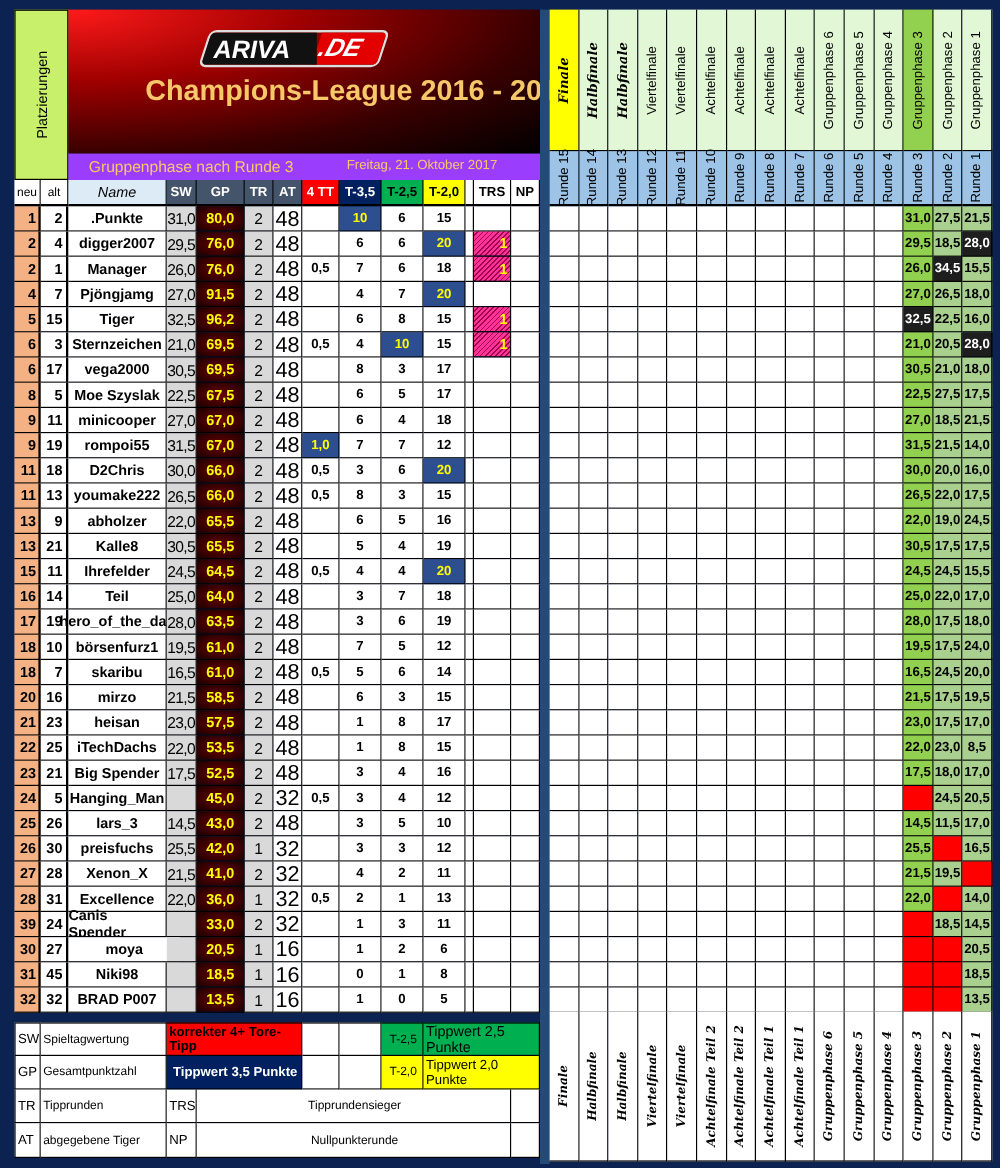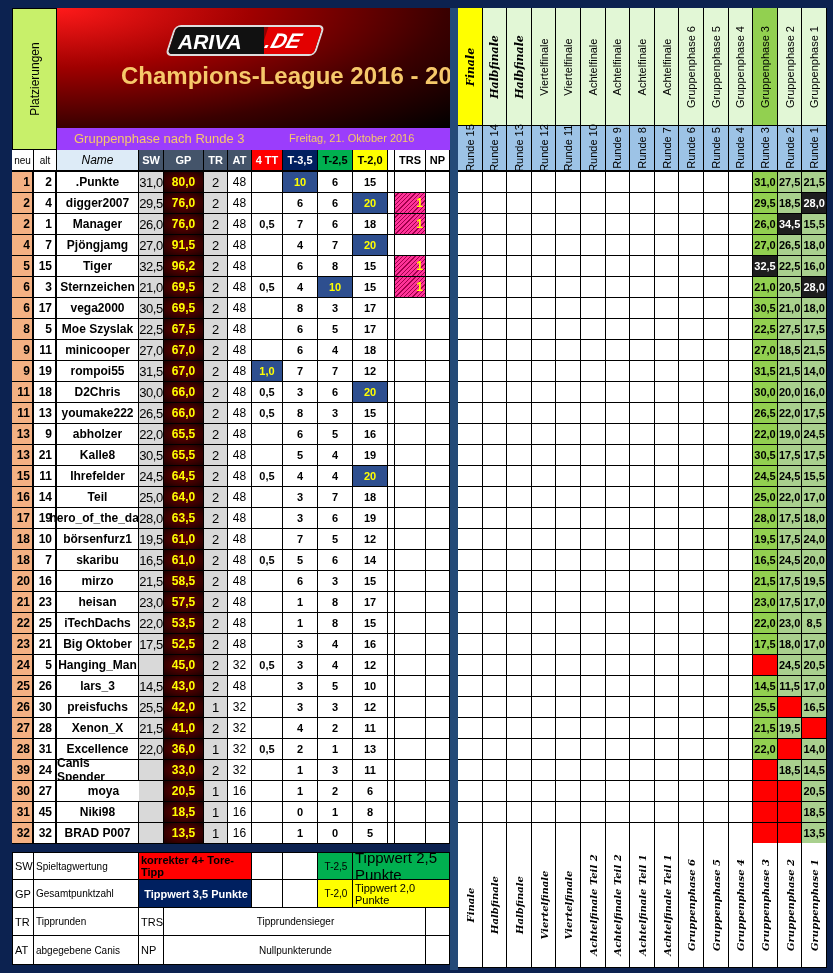--- a/index.html
+++ b/index.html
@@ -16,21 +16,21 @@
 #purple .p2{position:absolute;left:232px;top:4px;font-size:11px;color:#f6c86a}
 .hdr{position:absolute;top:150px;height:22px;font-size:11px;font-weight:bold;display:flex;align-items:center;justify-content:center;border-right:1px solid #000;border-bottom:2px solid #000}
 .cell{position:absolute;height:21px;font-size:12px;display:flex;align-items:center;justify-content:center;border-right:1px solid #000;border-bottom:1px solid #000;font-family:"Liberation Sans Narrow","Liberation Sans",sans-serif}
 .b{font-weight:bold}
 .neu{background:#f4b183;justify-content:flex-end;padding-right:2px;font-weight:bold;border-right:2px solid #000}
 .alt{background:#fff;justify-content:flex-end;padding-right:3px;font-weight:bold;border-right:2px solid #000}
 .name{background:#fff;font-weight:bold}
 .sw{background:#d9d9d9;font-size:13px;letter-spacing:-0.5px}
 .gp{background:radial-gradient(ellipse at center,#6a0000 0%,#3c0000 60%,#1a0000 100%);color:#ffff00;font-weight:bold}
 .tr{background:#d9d9d9;font-size:13px}
-.at{background:#fff;font-size:12px}
+.at{background:#fff;font-size:18px}
 .num{background:#fff;font-weight:bold;font-size:11px}
 .hl{background:#2e4f8f;color:#ffff00}
 .trs{background:repeating-linear-gradient(135deg,#ff3399 0 2px,#a0004a 2px 3px);color:#ffff00;font-weight:bold;justify-content:flex-end;padding-right:2px}
 .divider{position:absolute;left:450px;top:8px;width:8px;height:962px;background:#244a78}
 .rhdr1{position:absolute;top:8px;height:118px;background:#e2f7d6;border-right:1px solid #000;border-bottom:1px solid #000}
 .rhdr1 span,.rhdr2 span,.rft span{position:absolute;left:50%;top:50%;transform:translate(-50%,-50%) rotate(-90deg);white-space:nowrap;font-size:11px}
 .rhdr2{position:absolute;top:126px;height:46px;background:#9dc3e6;border-right:1px solid #000;border-bottom:2px solid #000}
 .rcell{position:absolute;height:21px;background:#fff;border-right:1px solid #000;border-bottom:1px solid #000;font-size:11px;font-weight:bold;display:flex;align-items:center;justify-content:center;font-family:"Liberation Sans Narrow","Liberation Sans",sans-serif}
 .g3{background:#92d050}
 .g2{background:#a9d08e}
@@ -48,21 +48,21 @@
   </div>
 <div id="banner">
   <div id="logo">
     <div class="a">ARIVA</div>
     <div class="b">.DE</div>
   </div>
   <div id="title">Champions-League 2016 - 2017</div>
 </div>
 <div id="purple">
   <span class="p1">Gruppenphase nach Runde 3</span>
-  <span class="p2">Freitag, 21. Oktober 2016</span>
+  <span class="p2">Freitag, 21. Oktober 2017</span>
 </div>
 
 <div id="left-headers">
     <div class="hdr" style="left: 12px; width: 22px; background: rgb(255, 255, 255); color: rgb(0, 0, 0); font-weight: normal; font-size: 10px;">neu</div>
     <div class="hdr" style="left: 34px; width: 23px; background: rgb(255, 255, 255); color: rgb(0, 0, 0); font-weight: normal; font-size: 10px;">alt</div>
     <div class="hdr" style="left: 57px; width: 82px; background: rgb(221, 235, 247); color: rgb(0, 0, 0); font-weight: normal; font-style: italic; font-size: 12px;">Name</div>
     <div class="hdr" style="left: 139px; width: 25px; background: rgb(68, 84, 106); color: rgb(255, 255, 255);">SW</div>
     <div class="hdr" style="left: 164px; width: 40px; background: rgb(68, 84, 106); color: rgb(255, 255, 255);">GP</div>
     <div class="hdr" style="left: 204px; width: 24px; background: rgb(68, 84, 106); color: rgb(255, 255, 255);">TR</div>
     <div class="hdr" style="left: 228px; width: 24px; background: rgb(68, 84, 106); color: rgb(255, 255, 255);">AT</div>
@@ -378,21 +378,21 @@
     <div class="cell at" style="left: 228px; width: 24px; top: 613px;">48</div>
     <div class="cell num" style="left: 252px; width: 31px; top: 613px;"></div>
     <div class="cell num" style="left: 283px; width: 35px; top: 613px;">1</div>
     <div class="cell num" style="left: 318px; width: 35px; top: 613px;">8</div>
     <div class="cell num" style="left: 353px; width: 35px; top: 613px;">15</div>
     <div class="cell" style="left: 388px; width: 7px; top: 613px; background: rgb(255, 255, 255);"></div>
     <div class="cell num" style="left: 395px; width: 31px; top: 613px;"></div>
     <div class="cell num" style="left: 426px; width: 24px; top: 613px;"></div>
     <div class="cell neu" style="left: 12px; width: 22px; top: 634px;">23</div>
     <div class="cell alt" style="left: 34px; width: 23px; top: 634px;">21</div>
-    <div class="cell name" style="left: 57px; width: 82px; top: 634px;">Big Oktober</div>
+    <div class="cell name" style="left: 57px; width: 82px; top: 634px;">Big Spender</div>
     <div class="cell sw" style="left: 139px; width: 25px; top: 634px;">17,5</div>
     <div class="cell gp" style="left: 164px; width: 40px; top: 634px;">52,5</div>
     <div class="cell tr" style="left: 204px; width: 24px; top: 634px;">2</div>
     <div class="cell at" style="left: 228px; width: 24px; top: 634px;">48</div>
     <div class="cell num" style="left: 252px; width: 31px; top: 634px;"></div>
     <div class="cell num" style="left: 283px; width: 35px; top: 634px;">3</div>
     <div class="cell num" style="left: 318px; width: 35px; top: 634px;">4</div>
     <div class="cell num" style="left: 353px; width: 35px; top: 634px;">16</div>
     <div class="cell" style="left: 388px; width: 7px; top: 634px; background: rgb(255, 255, 255);"></div>
     <div class="cell num" style="left: 395px; width: 31px; top: 634px;"></div>
@@ -1144,34 +1144,34 @@
     </div>
   </div>
 
 <div id="legend">
   <div class="leg" style="left:12px;top:852px;width:22px;height:28px;border-left:1px solid #000;border-top:1px solid #000">SW</div>
   <div class="leg" style="left:34px;top:852px;width:105px;height:28px;border-top:1px solid #000;font-size:10px">Spieltagwertung</div>
   <div class="leg" style="left:139px;top:852px;width:113px;height:28px;background:#ff0000;color:#000;font-weight:bold;border-top:1px solid #000;justify-content:center">korrekter 4+ Tore-Tipp</div>
   <div class="leg" style="left:252px;top:852px;width:31px;height:28px;border-top:1px solid #000"></div>
   <div class="leg" style="left:283px;top:852px;width:35px;height:28px;border-top:1px solid #000"></div>
   <div class="leg" style="left:318px;top:852px;width:35px;height:28px;background:#00b050;border-top:1px solid #000;justify-content:center;font-size:10px">T-2,5</div>
-  <div class="leg" style="left:353px;top:852px;width:97px;height:28px;background:#00b050;border-top:1px solid #000;font-size:15px">Tippwert 2,5 Punkte</div>
+  <div class="leg" style="left:353px;top:852px;width:97px;height:28px;background:#00b050;border-top:1px solid #000;font-size:12px">Tippwert 2,5 Punkte</div>
 
   <div class="leg" style="left:12px;top:880px;width:22px;height:28px;border-left:1px solid #000">GP</div>
   <div class="leg" style="left:34px;top:880px;width:105px;height:28px;font-size:10px">Gesamtpunktzahl</div>
   <div class="leg" style="left:139px;top:880px;width:113px;height:28px;background:#002060;color:#fff;font-weight:bold;justify-content:center">Tippwert 3,5 Punkte</div>
   <div class="leg" style="left:252px;top:880px;width:31px;height:28px"></div>
   <div class="leg" style="left:283px;top:880px;width:35px;height:28px"></div>
   <div class="leg" style="left:318px;top:880px;width:35px;height:28px;background:#ffff00;justify-content:center;font-size:10px">T-2,0</div>
   <div class="leg" style="left:353px;top:880px;width:97px;height:28px;background:#ffff00;font-size:11px">Tippwert 2,0 Punkte</div>
 
   <div class="leg" style="left:12px;top:908px;width:22px;height:28px;border-left:1px solid #000">TR</div>
   <div class="leg" style="left:34px;top:908px;width:105px;height:28px;font-size:10px">Tipprunden</div>
   <div class="leg" style="left:139px;top:908px;width:25px;height:28px">TRS</div>
   <div class="leg" style="left:164px;top:908px;width:262px;height:28px;justify-content:center;font-size:10px">Tipprundensieger</div>
   <div class="leg" style="left:426px;top:908px;width:24px;height:28px"></div>
 
   <div class="leg" style="left:12px;top:936px;width:22px;height:29px;border-left:1px solid #000">AT</div>
-  <div class="leg" style="left:34px;top:936px;width:105px;height:29px;font-size:10px">abgegebene Canis</div>
+  <div class="leg" style="left:34px;top:936px;width:105px;height:29px;font-size:10px">abgegebene Tiger</div>
   <div class="leg" style="left:139px;top:936px;width:25px;height:29px">NP</div>
   <div class="leg" style="left:164px;top:936px;width:262px;height:29px;justify-content:center;font-size:10px">Nullpunkterunde</div>
   <div class="leg" style="left:426px;top:936px;width:24px;height:29px"></div>
 </div>
 
 </body></html>

